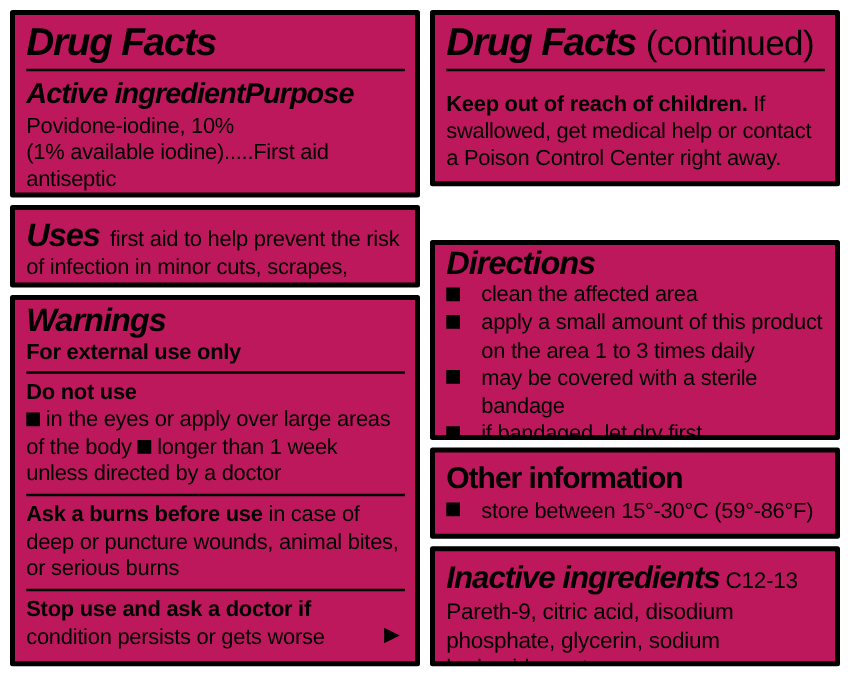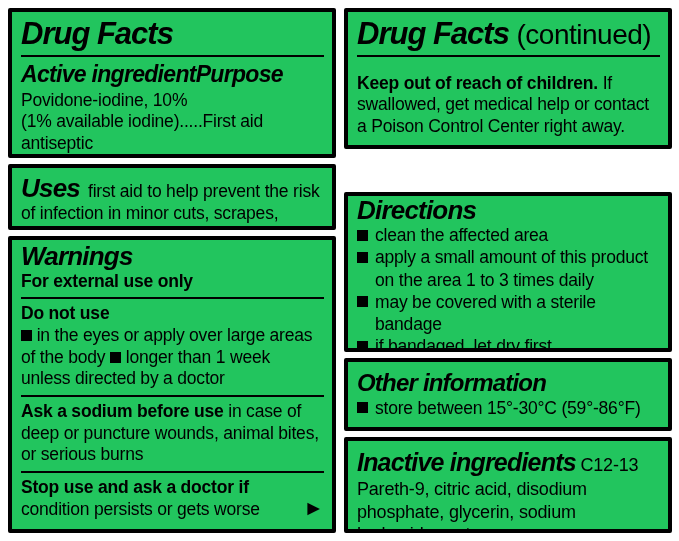--- a/index.html
+++ b/index.html
@@ -13,21 +13,21 @@
   }
   .page {
     position: absolute; inset: 0;
     padding: 8px 7px 8px 8px;
     display: flex; gap: 8px;
   }
   .col { flex: 1; display: flex; flex-direction: column; gap: 6px; }
   .box {
     border: 4px solid #000;
     border-radius: 2px;
-    background: #22c55e;
+    background: #be185d;
     padding: 4px 8px 4px 9px;
     overflow: hidden;
   }
   
   .box { letter-spacing: -0.2px; }
 
   .title {
     font-size: 31px; font-weight: bold; font-style: italic;
     letter-spacing: -1px; line-height: 1.15;
   }
@@ -42,29 +42,29 @@
   }
   .body { font-size: 17.5px; line-height: 1.24; }
   .lead { font-weight: bold; }
 
   .h2 {
     font-size: 26px; font-weight: bold; font-style: italic;
     letter-spacing: -0.8px; line-height: 1.1;
   }
   .h2.inline { display: inline; margin-right: 8px; }
   .h2sm {
-    font-size: 24px; font-weight: bold; font-style: italic;
+    font-size: 24px; font-weight: bold; 
     letter-spacing: -0.8px; line-height: 1.15;
   }
 
   .sq {
     display: inline-block; width: 11px; height: 11px; background: #000;
     vertical-align: baseline; position: relative; top: 0.5px;
   }
-  .brow { display: flex; gap: 7px; font-size: 17.5px; line-height: 1.27; }
+  .brow { display: flex; gap: 17px; font-size: 17.5px; line-height: 1.27; }
   .brow .sq { flex: 0 0 auto; margin-top: 5px; }
   .brow .btxt { flex: 1; }
 
   .stoprow { display: flex; align-items: flex-end; }
   .stoprow .stoptxt { flex: 1; }
   .arrow { font-size: 21px; line-height: 1; padding-bottom: 2px; letter-spacing: 0; }
 
   .mt2 { margin-top: 2px; }
   .mt3 { margin-top: 16px; }
   .inactive-head { font-size: 25px; font-weight: bold; font-style: italic; letter-spacing: -0.8px; }
@@ -109,21 +109,21 @@
       <div class="thinrule"></div>
       <div class="body lead">Do not use</div>
       <div class="body">
         <span class="sq"></span>
         <span>in the eyes or apply over large areas of the body</span>
         <span class="sq"></span>
         <span>longer than 1 week unless directed by a doctor</span>
       </div>
       <div class="thinrule"></div>
       <div class="body">
-        <span class="lead">Ask a sodium before use</span>
+        <span class="lead">Ask a burns before use</span>
         <span>in case of deep or puncture wounds, animal bites, or serious burns</span>
       </div>
       <div class="thinrule"></div>
       <div class="stoprow">
         <div class="body stoptxt">
           <span class="lead">Stop use and ask a doctor if</span>
           <span>condition persists or gets worse</span>
         </div>
         <div class="arrow">►</div>
       </div>

